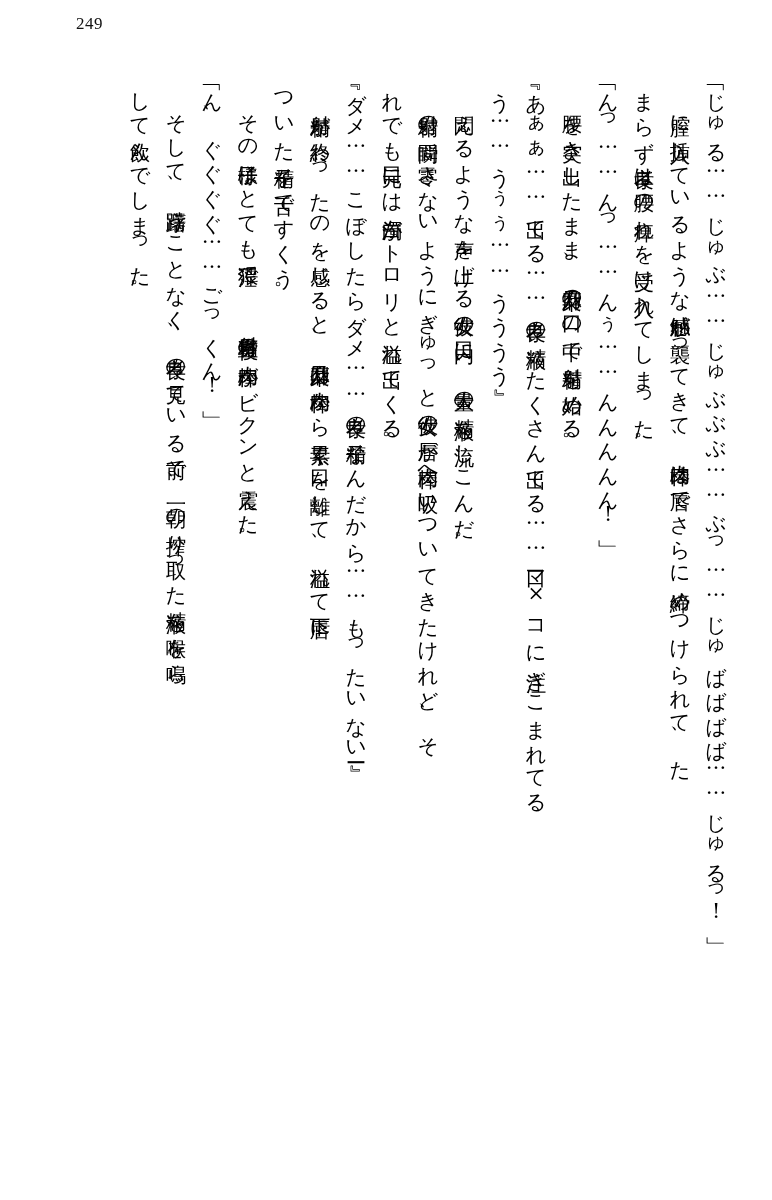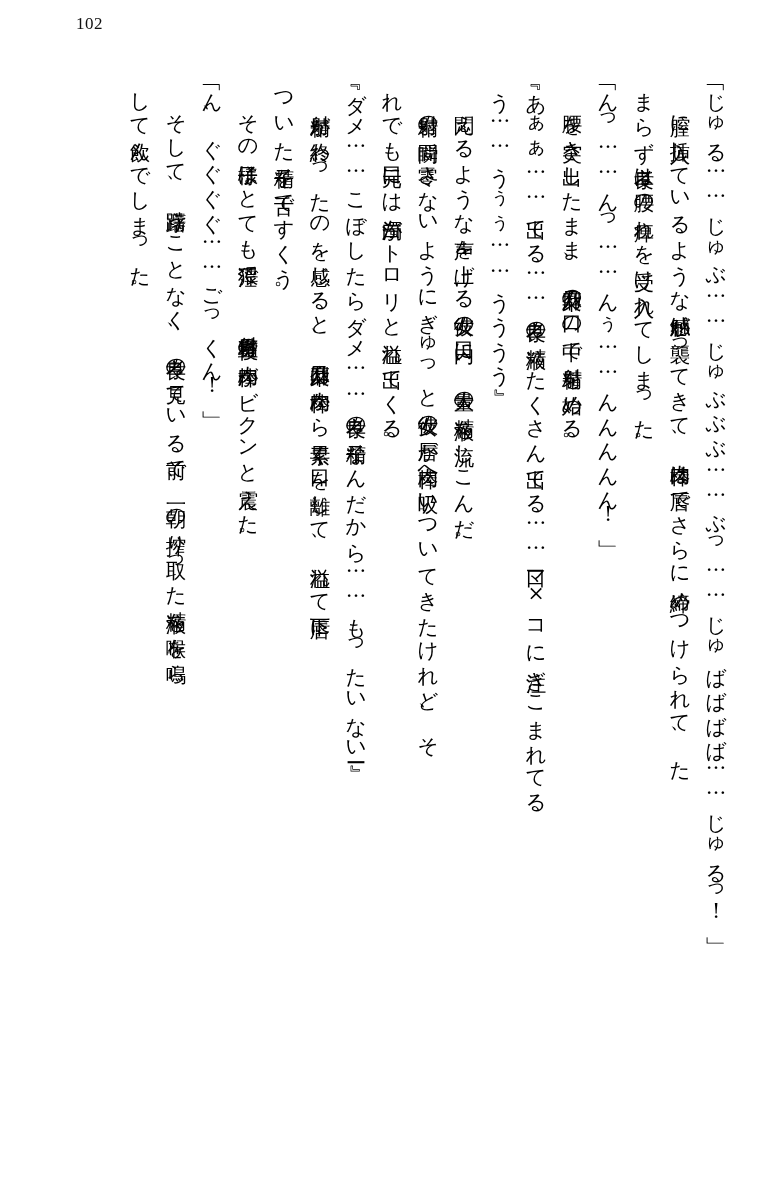--- a/index.html
+++ b/index.html
@@ -54,21 +54,21 @@
     white-space: pre;
     font-family: "DejaVu Serif", "Liberation Serif", serif;
     color: #000000;
   }
 </style>
 </head>
 <body>
 
 <div class="page">
 
-  <div class="page-number">102</div>
+  <div class="page-number">249</div>
 
   <div class="body-text">
     <div class="vline">「じゅる……じゅぶ……じゅぶぶぶ……ぶっ……じゅばばばば……じゅるっ!」</div>
     <div class="vline">　膣に挿入しているような感触が襲ってきて、肉棒は唇でさらに締めつけられて、た</div>
     <div class="vline">まらず良孝は腰の痺れを受け入れてしまった。</div>
     <div class="vline">「んっ……んっ……んぅ……んんんんん!」</div>
     <div class="vline">　腰を突き出したまま、麻梨乃の口の中で射精を始める。</div>
     <div class="vline">『あぁぁ……出てる……良孝の精液、たくさん出てる……口マ×コに注ぎこまれてる</div>
     <div class="vline">う……うぅぅ……うううう』</div>
     <div class="vline">　悶えるような声を上げる彼女の口内に、大量の精液を流しこんだ。</div>

